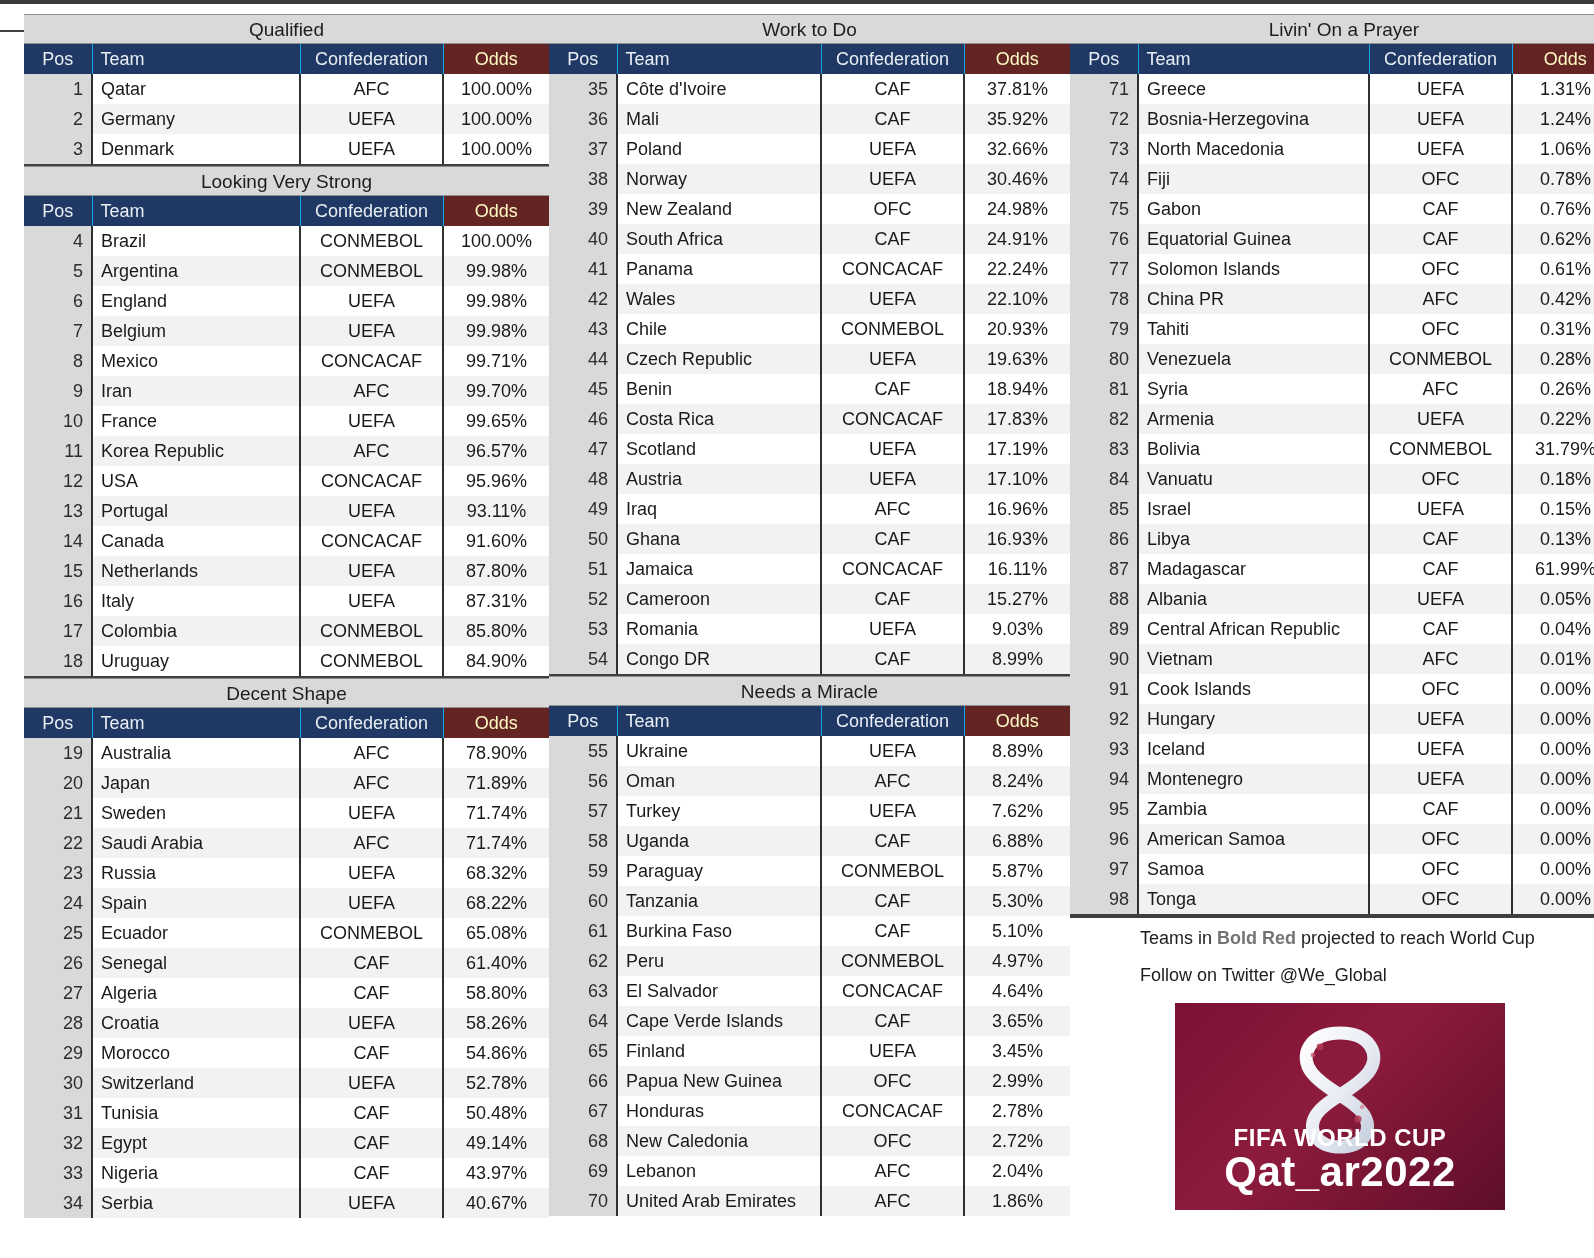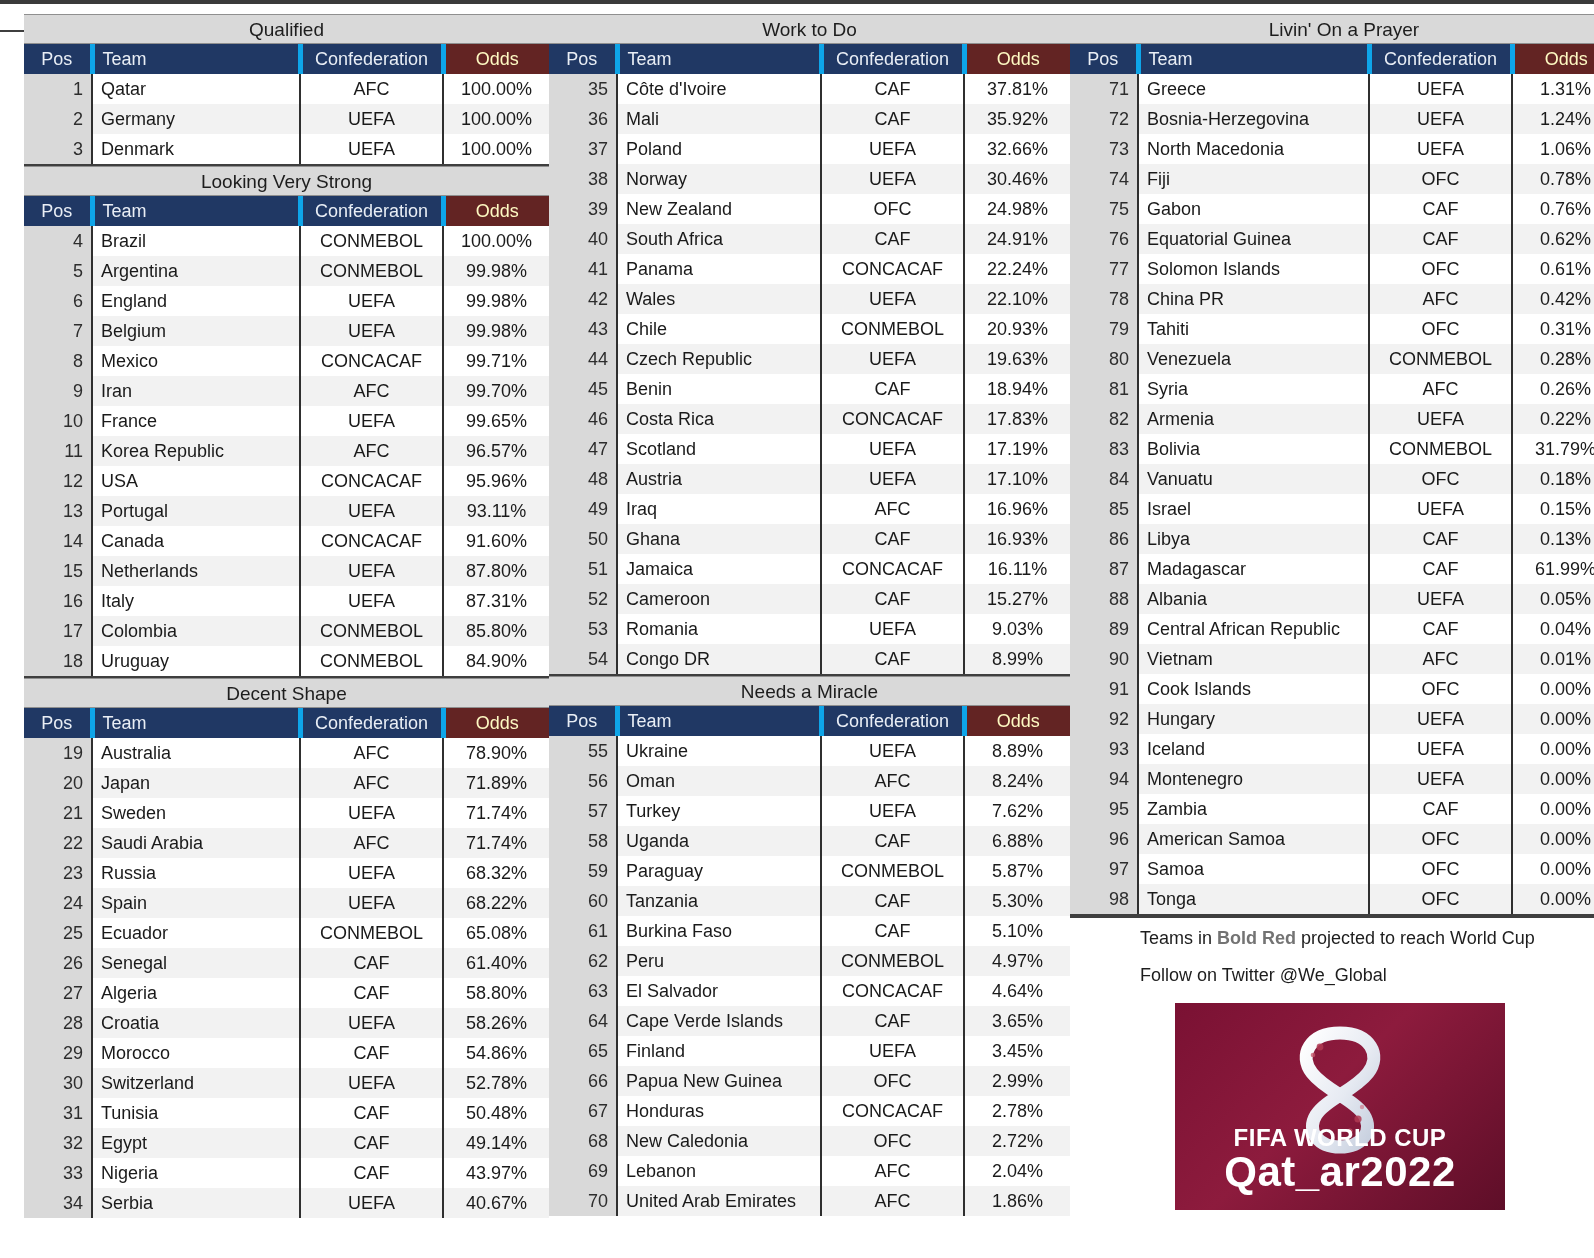--- a/index.html
+++ b/index.html
@@ -44,21 +44,21 @@
     font-size:18px;
   }
   table.grid th{
     font-weight:normal;
     height:30px;
     padding:0 8px;
     box-sizing:border-box;
     color:#e9eef5;
     background:#203864;
     font-size:18px;
-    border-right:5px solid #0ea5e9;
+    border-right:1px solid #0ea5e9;
     white-space:nowrap;
     overflow:hidden;
   }
   table.grid th.h-pos{text-align:center;width:68px;}
   table.grid th.h-team{text-align:left;}
   table.grid th.h-conf{text-align:center;width:143px;}
   table.grid th.h-odds{text-align:center;width:106px;background:#632423;color:#fef9c3;border-right:none;}
 
   table.grid td{
     height:30px;

